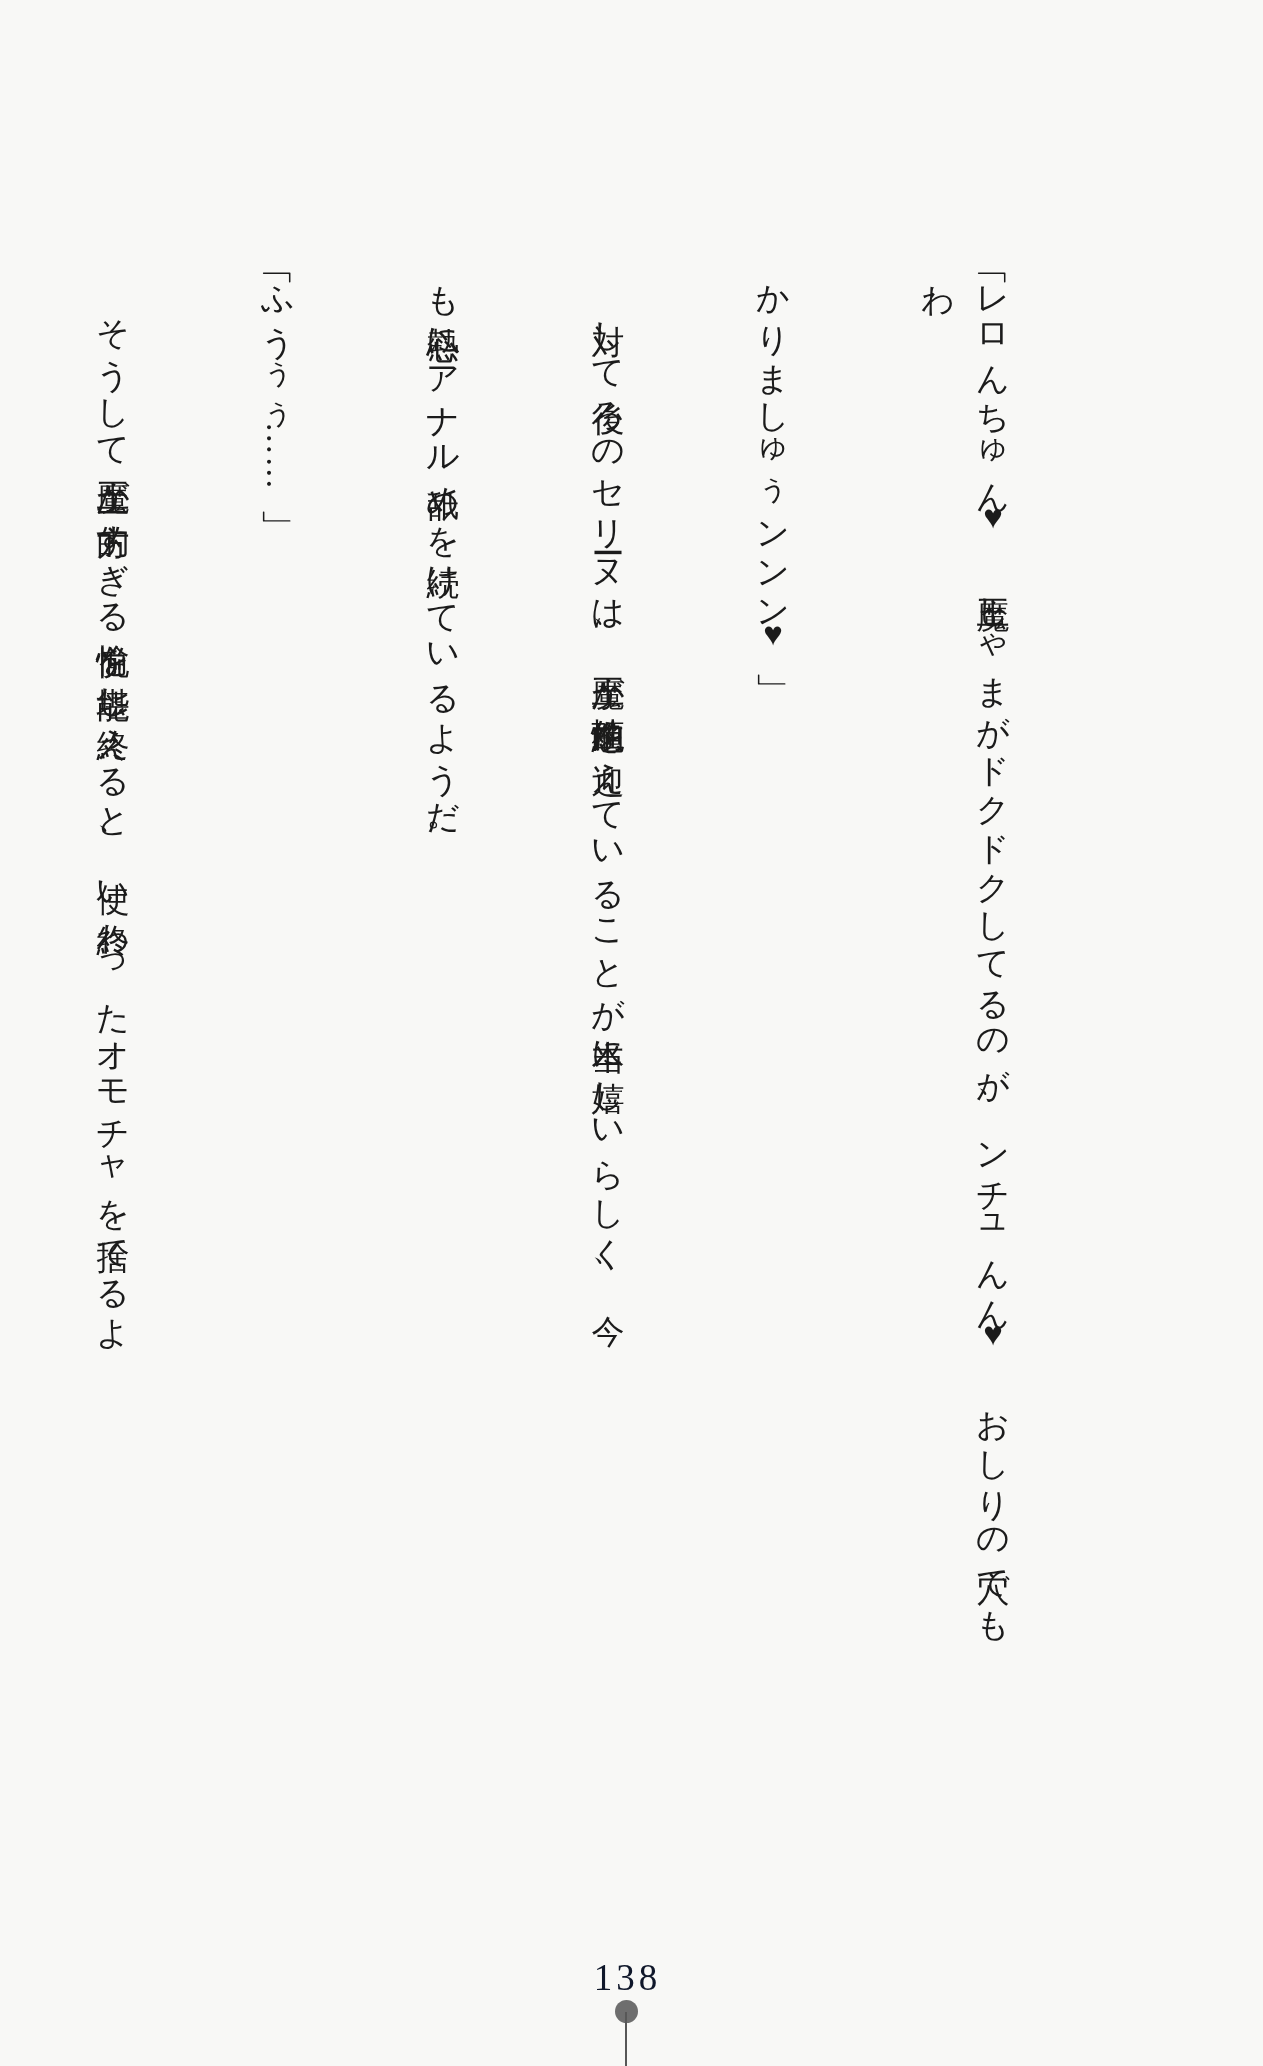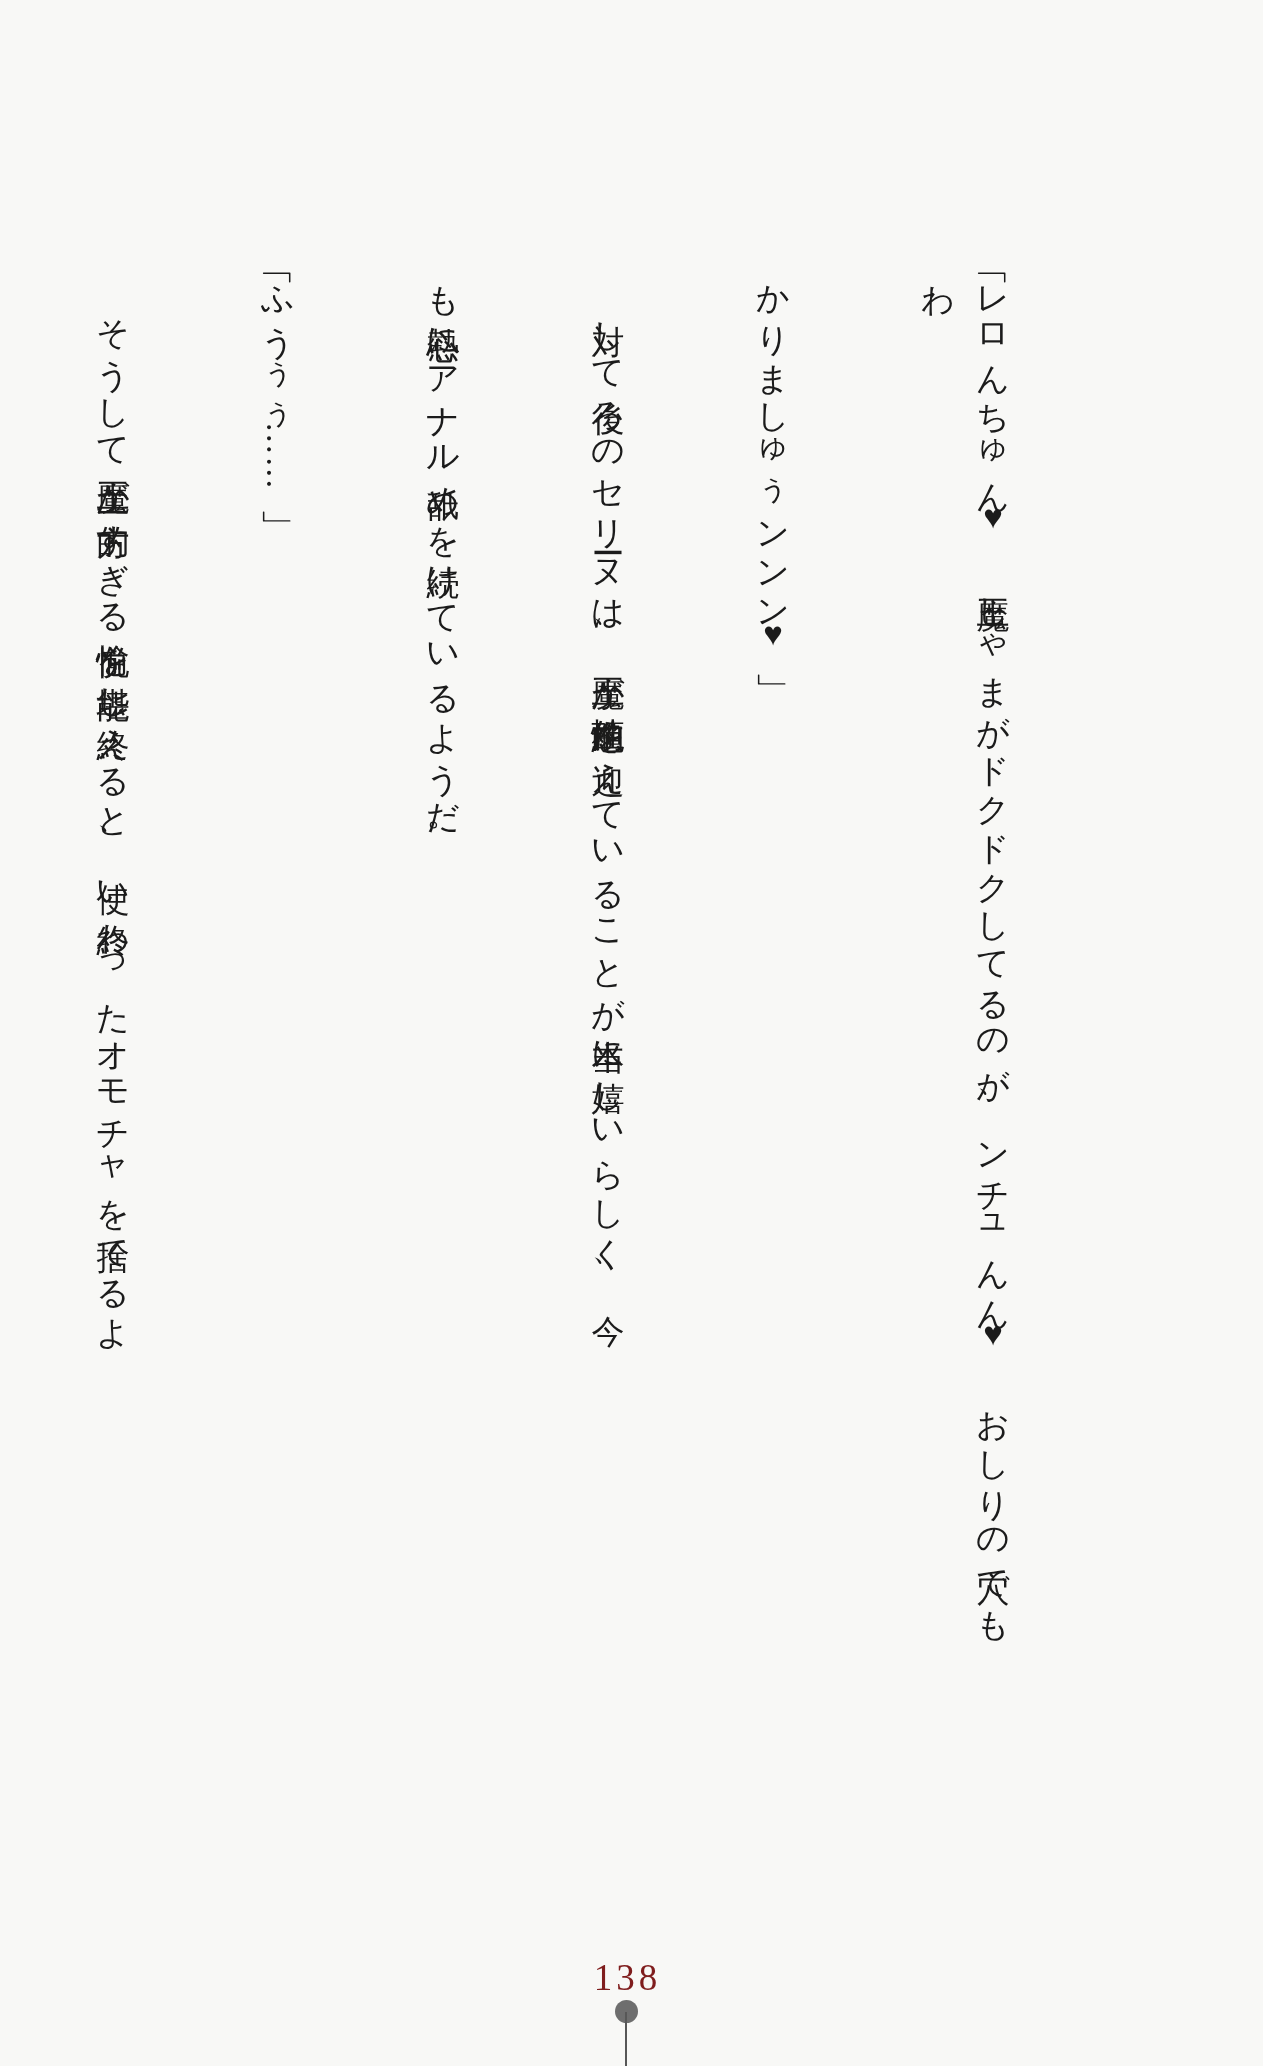--- a/index.html
+++ b/index.html
@@ -36,21 +36,21 @@
   }
   .footer-pagenum {
     position: absolute;
     left: 0;
     top: 1956px;
     width: 1255px;
     text-align: center;
     font-size: 37px;
     font-weight: 400;
     letter-spacing: 4px;
-    color: #7f1d1d;
+    color: #0f172a;
   }
   .footer-dot {
     position: absolute;
     left: 615px;
     top: 2000px;
     width: 23px;
     height: 23px;
     border-radius: 50%;
     background: #6e6e6e;
   }

